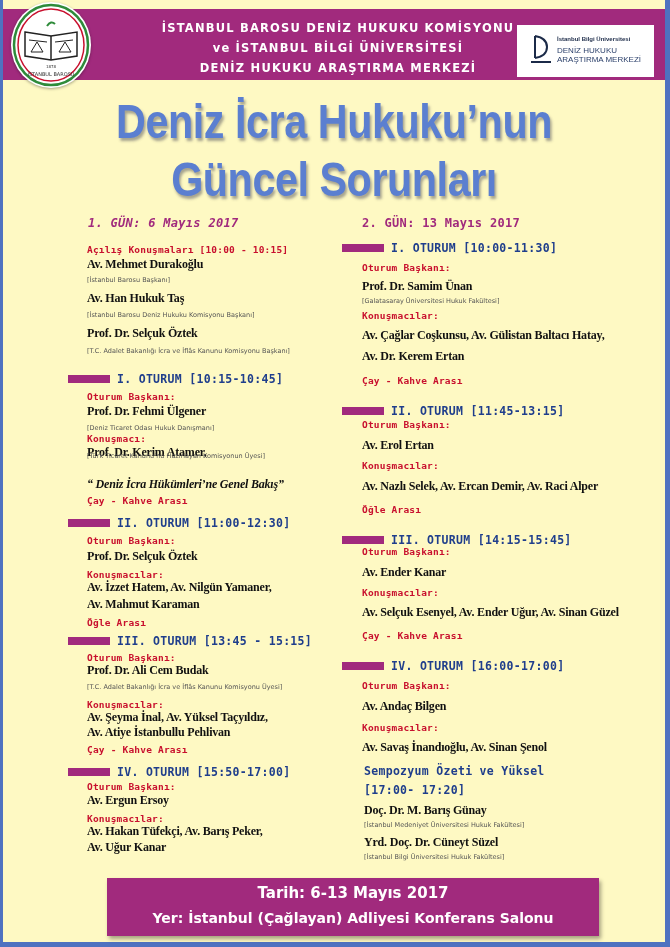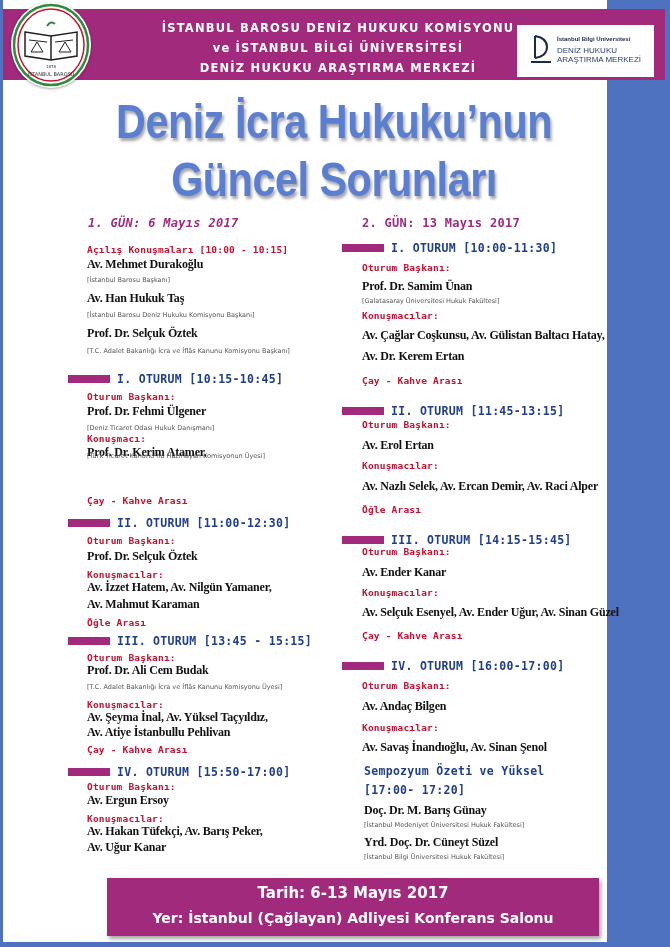--- a/index.html
+++ b/index.html
@@ -2,22 +2,22 @@
 <html><head>
 <meta charset="utf-8">
 <style>
   html, body { margin: 0; padding: 0; }
   body {
     width: 670px; height: 947px; overflow: hidden;
     background: #4f72c0;
     font-family: "Liberation Sans", sans-serif;
   }
   .page {
-    position: absolute; left: 3px; top: 0; width: 604px; height: 942px;
-    background: #ffffff;
+    position: absolute; left: 3px; top: 0; width: 662px; height: 942px;
+    background: #fef9c3;
   }
   
   .header {
     position: absolute; left: 0; top: 9px; width: 662px; height: 71px;
     background: #a12a7d;
   }
   .header-lines {
     position: absolute; left: 150px; top: 9px; width: 370px;
     text-align: center; color: #ffffff;
     font-family: "DejaVu Sans", sans-serif; font-weight: bold;
@@ -145,20 +145,21 @@
   <div class="sess" style="left:65px; top:372px;">
     <div class="bar"></div>
     <div class="sess-title">I. OTURUM [10:15-10:45]</div>
   </div>
   <div class="lbl-red abs" style="left:84px; top:391px;">Oturum Başkanı:</div>
   <div class="name abs" style="left:84px; top:404px;">Prof. Dr. Fehmi Ülgener</div>
   <div class="note abs" style="left:84px; top:424px;">[Deniz Ticaret Odası Hukuk Danışmanı]</div>
   <div class="lbl-red abs" style="left:84px; top:433px;">Konuşmacı:</div>
   <div class="name abs" style="left:84px; top:445px;">Prof. Dr. Kerim Atamer,</div>
   <div class="note abs" style="left:84px; top:452px;">[Türk Ticaret Kanunu’nu Hazırlayan Komisyonun Üyesi]</div>
+  <div class="name italic-name abs" style="left:84px; top:477px;">“ Deniz İcra Hükümleri’ne Genel Bakış”</div>
   <div class="lbl-red abs" style="left:84px; top:495px;">Çay - Kahve Arası</div>
 
   <div class="sess" style="left:65px; top:516px;">
     <div class="bar"></div>
     <div class="sess-title">II. OTURUM [11:00-12:30]</div>
   </div>
   <div class="lbl-red abs" style="left:84px; top:535px;">Oturum Başkanı:</div>
   <div class="name abs" style="left:84px; top:549px;">Prof. Dr. Selçuk Öztek</div>
   <div class="lbl-red abs" style="left:84px; top:569px;">Konuşmacılar:</div>
   <div class="name abs" style="left:84px; top:580px;">Av. İzzet Hatem, Av. Nilgün Yamaner,</div>

